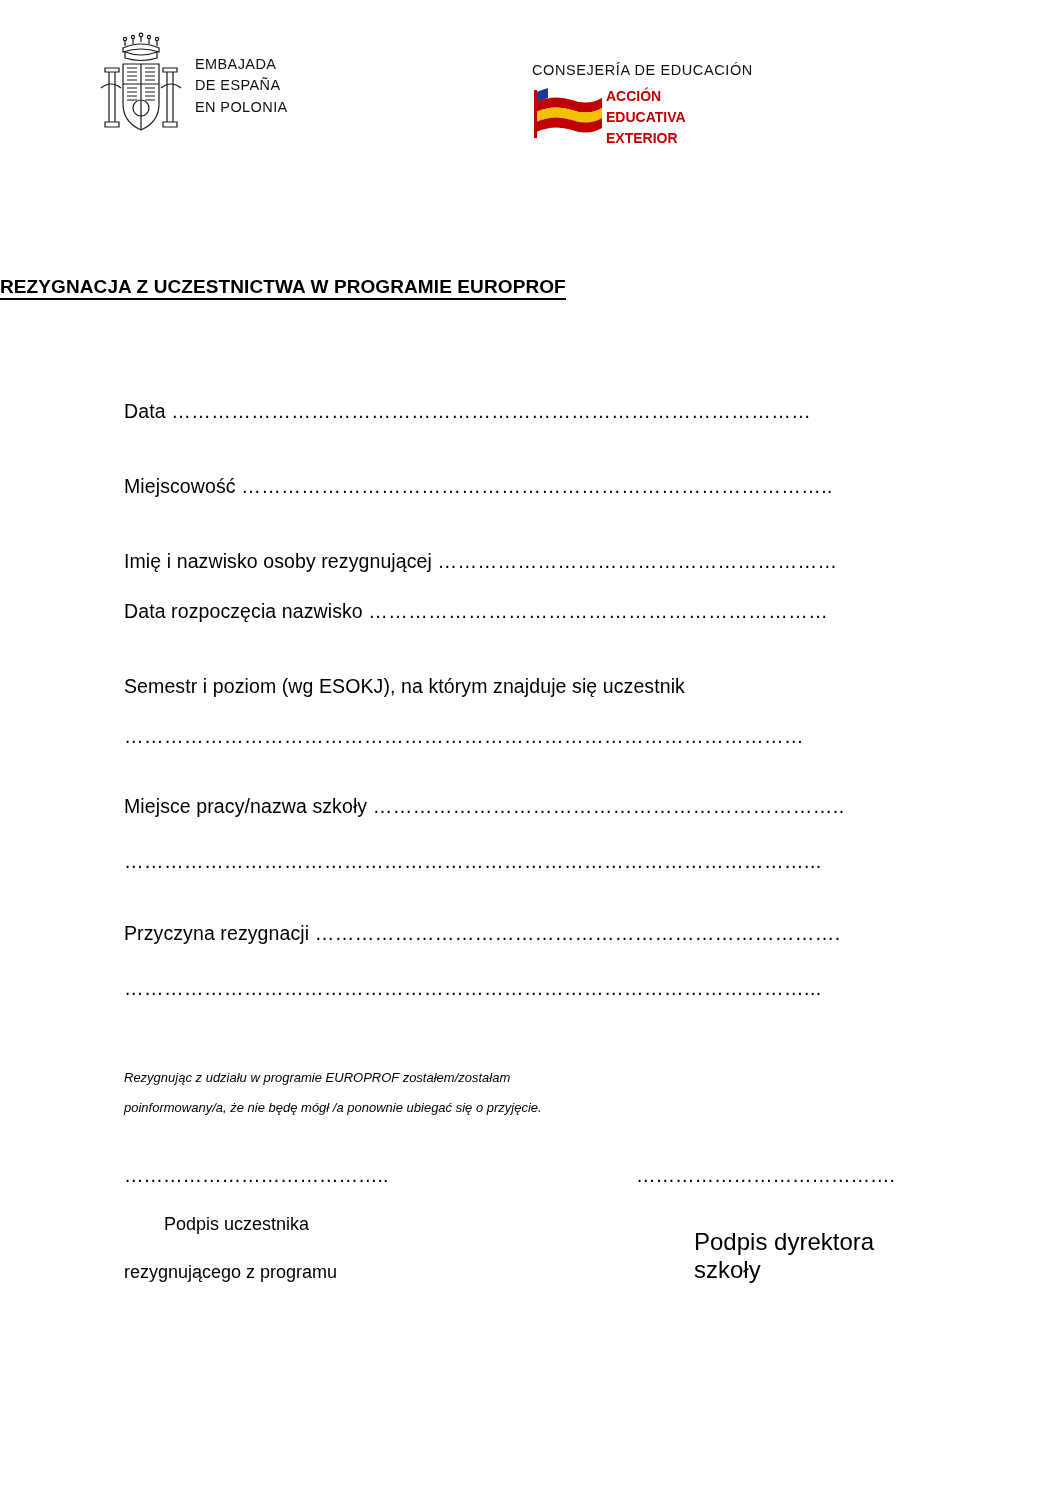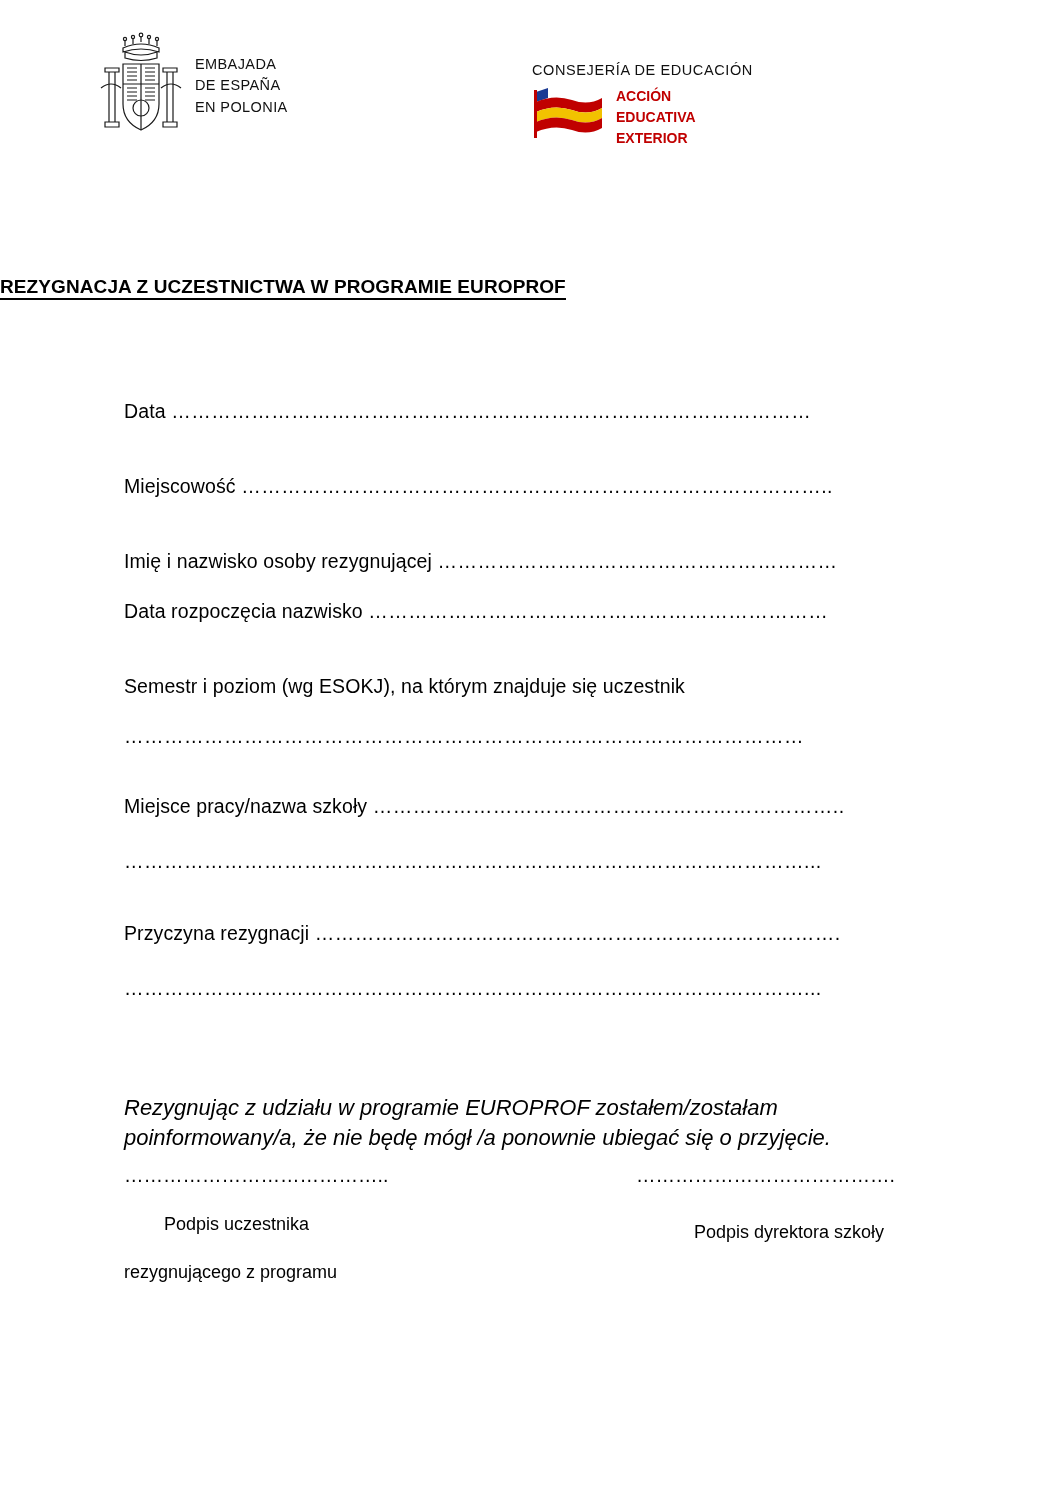--- a/index.html
+++ b/index.html
@@ -90,21 +90,20 @@
   }
   .consejeria-title {
     font-size: 14.5px;
     letter-spacing: 0.6px;
     color: #111;
     margin-bottom: 8px;
   }
   .consejeria-body {
     display: flex;
     align-items: flex-start;
-    gap: 10px;
   }
   .flag {
     width: 74px;
     height: 56px;
     position: relative;
     flex: none;
   }
   .flag svg { display: block; }
   .aee {
     font-size: 14px;
@@ -143,24 +142,23 @@
     line-height: 26px;
     white-space: nowrap;
     letter-spacing: 0.1px;
   }
   .dots { letter-spacing: 0.5px; }
 
   .italic {
     position: absolute;
     left: 124px;
     width: 820px;
-    font-size: 22px;
+    font-size: 13px;
     line-height: 30px;
     font-style: italic;
-    margin-top: 30px;
   }
 
   .sig-row {
     position: absolute;
     left: 124px;
     top: 1164px;
     width: 810px;
     font-size: 19.5px;
   }
   .sig-dots-left {
@@ -175,22 +173,22 @@
   }
   .sig-label-left {
     position: absolute;
     left: 40px;
     top: 50px;
     font-size: 18px;
   }
   .sig-label-right {
     position: absolute;
     left: 570px;
-    top: 58px;
-    font-size: 18px;
+    top: 64px;
+    font-size: 24px;
   }
   .sig-label-left2 {
     position: absolute;
     left: 0px;
     top: 98px;
     font-size: 18px;
   }
 </style>
 </head>
 <body>

